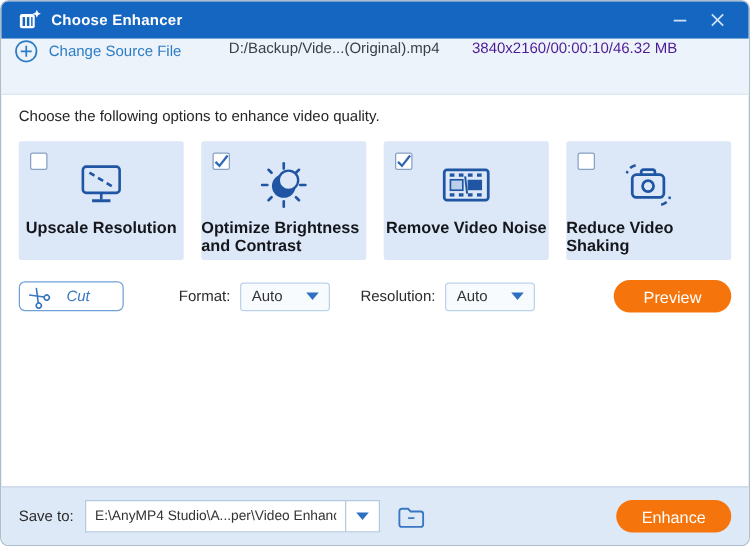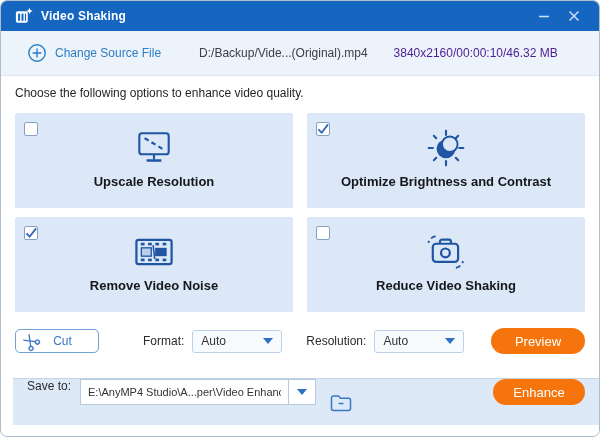--- a/index.html
+++ b/index.html
@@ -17,67 +17,67 @@
     border:1px solid #AEBDCB;border-radius:7px;overflow:hidden;
     font-size:12px;color:#2b2b2b;
   }
   
   .titlebar{height:30px;background:var(--titlebar);display:flex;align-items:center;padding:0 10px;}
   .titlebar .app-icon{width:19px;height:19px;margin-left:3px;flex:none;}
   .titlebar .title{color:#fff;font-size:12px;font-weight:bold;margin-left:8px;letter-spacing:.2px;}
   .win-btns{margin-left:auto;display:flex;align-items:center;}
   .win-btn{width:30px;height:26px;display:flex;align-items:center;justify-content:center;cursor:default;}
   
-  .toolbar{height:45px;background:#EDF3FA;border-bottom:1px solid #DCE5F0;display:flex;align-items:center;padding:0 26px;}
+  .toolbar{height:45px;background:#EDF3FA;border-bottom:1px solid #DCE5F0;display:flex;align-items:flex-start;padding:0 10px;}
   .change-source{display:flex;align-items:center;cursor:default;}
   .change-source .label{color:var(--accent-blue);margin-left:8px;}
   .file-name{margin-left:38px;color:#3C4048;}
   .file-info{margin-left:26px;color:#4c1d95;}
   
   .content{padding:0 14px;}
   .heading{margin-top:10px;color:#262626;}
-  .grid{margin-top:13px;display:grid;grid-template-columns:1fr 1fr;gap:9px 14px;}
+  .grid{margin-top:13px;display:grid;grid-template-columns:1fr 1fr 1fr 1fr;gap:9px 14px;}
   .card{
     position:relative;height:95px;background:var(--card-bg);border-radius:2px;
     display:flex;flex-direction:column;align-items:center;justify-content:flex-start;
     padding-top:13px;cursor:default;
   }
   .card .icon-holder{height:44px;display:flex;align-items:center;justify-content:center;}
   .card .opt-label{margin-top:4px;font-size:13px;font-weight:bold;color:#15171c;}
   .checkbox{
     position:absolute;top:9px;left:9px;width:14px;height:14px;background:#fff;
     border:1px solid #87A1C4;border-radius:2px;display:flex;align-items:center;justify-content:center;
   }
   .checkbox svg{display:none;overflow:visible;}
   .checkbox.checked svg{display:block;}
   
   .controls{display:flex;align-items:center;margin-top:16px;padding:0 14px;height:26px;}
   .cut-btn{
     display:flex;align-items:center;width:84px;height:24px;background:#fff;
     border:1px solid #6FA0D8;border-radius:5px;color:#3A77C2;cursor:default;padding:0 6px;
   }
   .cut-btn svg{flex:none;transform:rotate(-45deg);}
-  .cut-btn .cut-label{flex:1;text-align:center;padding-right:6px;}
+  .cut-btn .cut-label{flex:1;text-align:center;padding-right:6px;font-style:italic;}
   .ctl-label{margin-left:44px;color:#2b2b2b;}
   .ctl-label.res{margin-left:24px;}
   .dropdown{
-    width:90px;height:23px;margin-left:8px;background:#F8FBFE;border:1px solid #BCD2EA;
+    width:72px;height:23px;margin-left:8px;background:#F8FBFE;border:1px solid #BCD2EA;
     border-radius:3px;display:flex;align-items:center;padding:0 8px;cursor:default;
   }
   .dropdown .dd-value{flex:1;color:#333;}
   .caret{width:0;height:0;border-left:5px solid transparent;border-right:5px solid transparent;border-top:6px solid #2D6FC0;}
   .pill-btn{
     height:26px;border:none;border-radius:13px;background:var(--orange);color:#fff;
     font-size:13px;font-family:"Liberation Sans",sans-serif;cursor:default;
   }
   .preview-btn{margin-left:auto;width:94px;}
   
   .footer{
-    position:absolute;left:0;right:0;bottom:11px;height:47px;background:var(--footer-bg);
-    border-top:1px solid #C7D4E6;display:flex;padding:0 14px;margin-left:12px;
+    position:absolute;left:0;right:0;bottom:0;height:47px;background:var(--footer-bg);
+    border-top:1px solid #C7D4E6;display:flex;align-items:center;padding:0 14px;
   }
   .save-combo{display:flex;margin-left:9px;height:26px;}
   .save-input{
     width:208px;height:26px;border:1px solid #B4C9E2;border-right:none;background:#fff;
     font-size:11px;color:#333;padding:0 7px;font-family:"Liberation Sans",sans-serif;outline:none;
   }
   .save-dd-btn{
     width:28px;height:26px;background:#fff;border:1px solid #B4C9E2;
     display:flex;align-items:center;justify-content:center;cursor:default;
   }
@@ -90,21 +90,21 @@
 <div class="window">
 
   <div class="titlebar">
     <svg class="app-icon" viewBox="0 0 20 20">
       <rect x="2" y="4.5" width="12.5" height="12" rx="1.8" fill="#ffffff"></rect>
       <rect x="4.3" y="7" width="2.1" height="7.5" fill="#1566C0"></rect>
       <rect x="7.9" y="7" width="2.1" height="7.5" fill="#1566C0"></rect>
       <rect x="11.5" y="7" width="1.2" height="7.5" fill="#1566C0"></rect>
       <path d="M16.3 0.8 l1 2.4 2.4 1 -2.4 1 -1 2.4 -1 -2.4 -2.4 -1 2.4 -1 z" fill="#ffffff"></path>
     </svg>
-    <span class="title">Video Shaking</span>
+    <span class="title">Choose Enhancer</span>
     <div class="win-btns">
       <span class="win-btn">
         <svg width="14" height="14" viewBox="0 0 14 14">
           <line x1="2" y1="7.5" x2="12" y2="7.5" stroke="#CFE2F6" stroke-width="1.4"></line>
         </svg>
       </span>
       <span class="win-btn">
         <svg width="14" height="14" viewBox="0 0 14 14">
           <line x1="2.5" y1="2.5" x2="11.5" y2="11.5" stroke="#CFE2F6" stroke-width="1.4"></line>
           <line x1="11.5" y1="2.5" x2="2.5" y2="11.5" stroke="#CFE2F6" stroke-width="1.4"></line>

